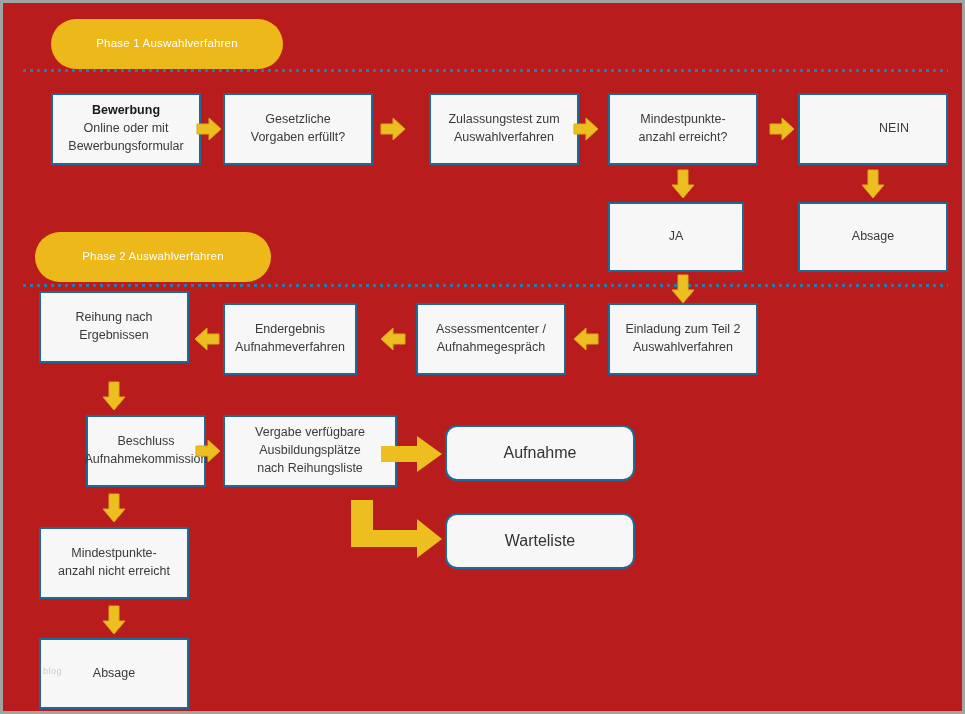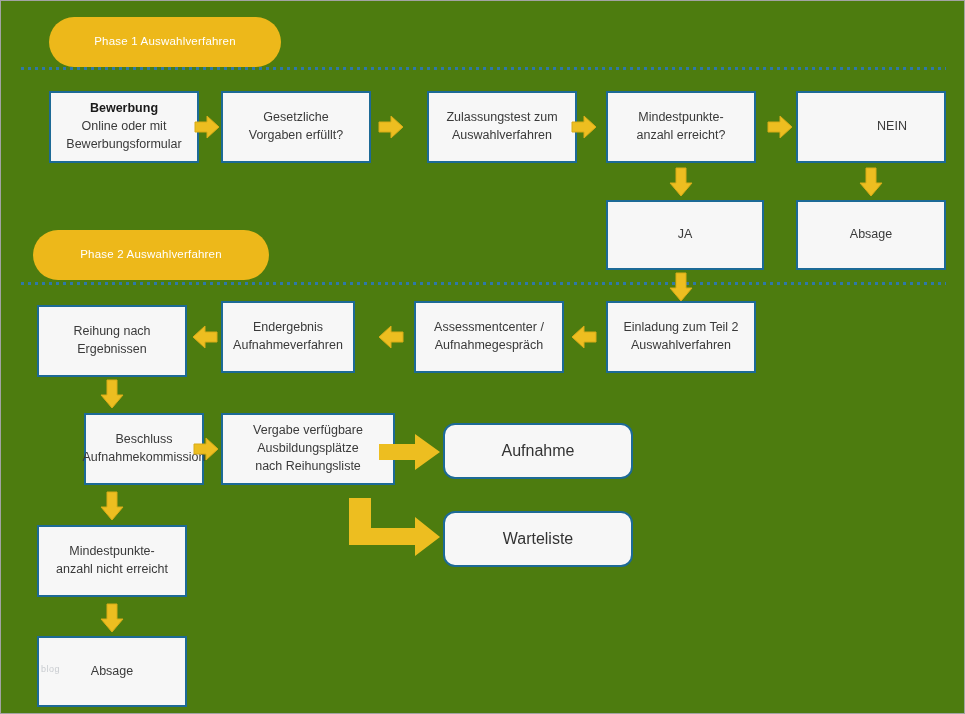--- a/index.html
+++ b/index.html
@@ -8,23 +8,23 @@
     padding: 0;
     background: #ffffff;
   }
   body {
     font-family: "Liberation Sans", sans-serif;
   }
   #canvas {
     position: relative;
     width: 965px;
     height: 714px;
-    background: #4d7c0f;
+    background: #b91c1c;
     box-sizing: border-box;
-    border: 1px solid #a3a3a3;
+    border: 3px solid #a3a3a3;
     overflow: hidden;
   }
 
   
   .phase-pill {
     position: absolute;
     background: #edb81a;
     color: #ffffff;
     border-radius: 28px;
     display: flex;
@@ -161,21 +161,21 @@
       <polygon points="8,1 18,1 18,16 24,16 13,29 2,16 8,16" fill="#edbe20" stroke="#d8ab16" stroke-width="1"></polygon>
     </svg>
   </div>
 
   <div class="arrow" style="left:857px; top:166px;">
     <svg width="26" height="30" viewBox="0 0 26 30">
       <polygon points="8,1 18,1 18,16 24,16 13,29 2,16 8,16" fill="#edbe20" stroke="#d8ab16" stroke-width="1"></polygon>
     </svg>
   </div>
 
-  <div class="node" style="left:605px; top:199px; width:158px; height:70px;">
+  <div class="node" style="left:605px; top:199px; width:136px; height:70px;">
     <div>
       <span class="txt">JA</span>
     </div>
   </div>
 
   <div class="node" style="left:795px; top:199px; width:150px; height:70px;">
     <div>
       <span class="txt">Absage</span>
     </div>
   </div>
@@ -224,21 +224,21 @@
       <span class="txt">Aufnahmeverfahren</span>
     </div>
   </div>
 
   <div class="arrow" style="left:191px; top:323px;">
     <svg width="26" height="26" viewBox="0 0 26 26">
       <polygon points="25,8 13,8 13,2 1,13 13,24 13,18 25,18" fill="#edbe20" stroke="#d8ab16" stroke-width="1"></polygon>
     </svg>
   </div>
 
-  <div class="node" style="left:36px; top:304px; width:150px; height:72px;">
+  <div class="node" style="left:36px; top:288px; width:150px; height:72px;">
     <div>
       <span class="txt">Reihung nach</span>
       <span class="txt">Ergebnissen</span>
     </div>
   </div>
 
   <div class="arrow" style="left:98px; top:378px;">
     <svg width="26" height="30" viewBox="0 0 26 30">
       <polygon points="8,1 18,1 18,16 24,16 13,29 2,16 8,16" fill="#edbe20" stroke="#d8ab16" stroke-width="1"></polygon>
     </svg>

